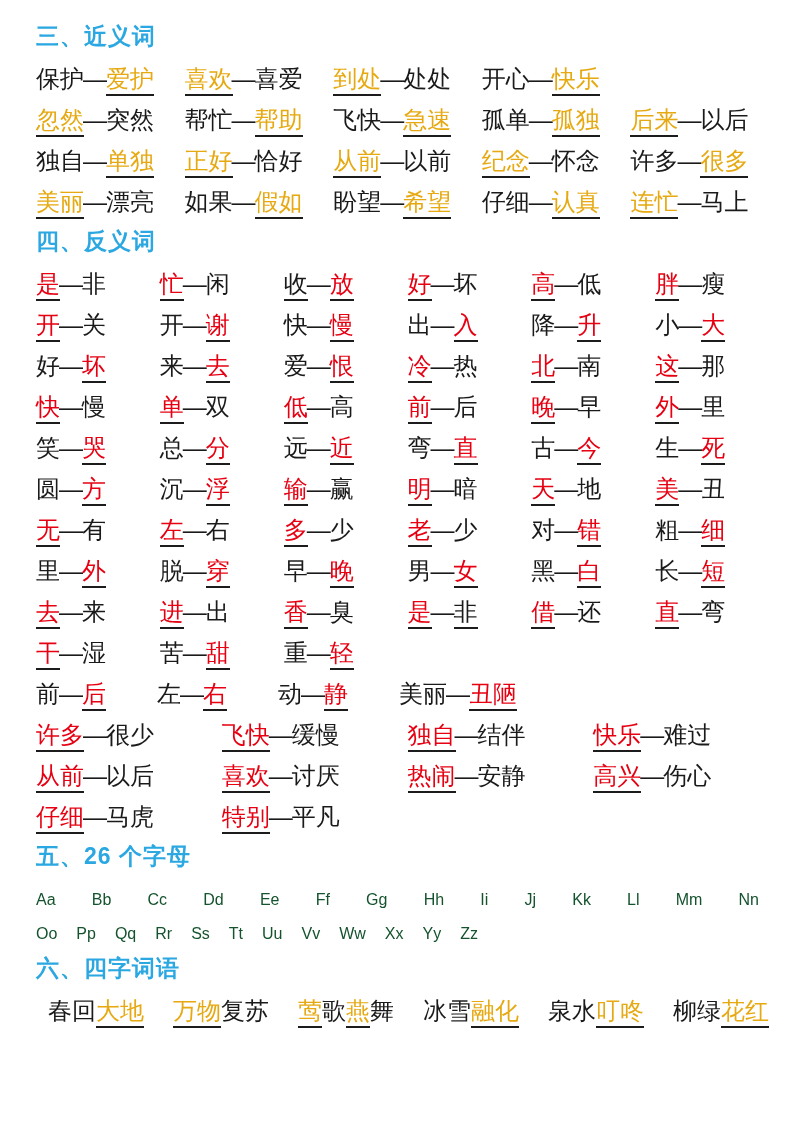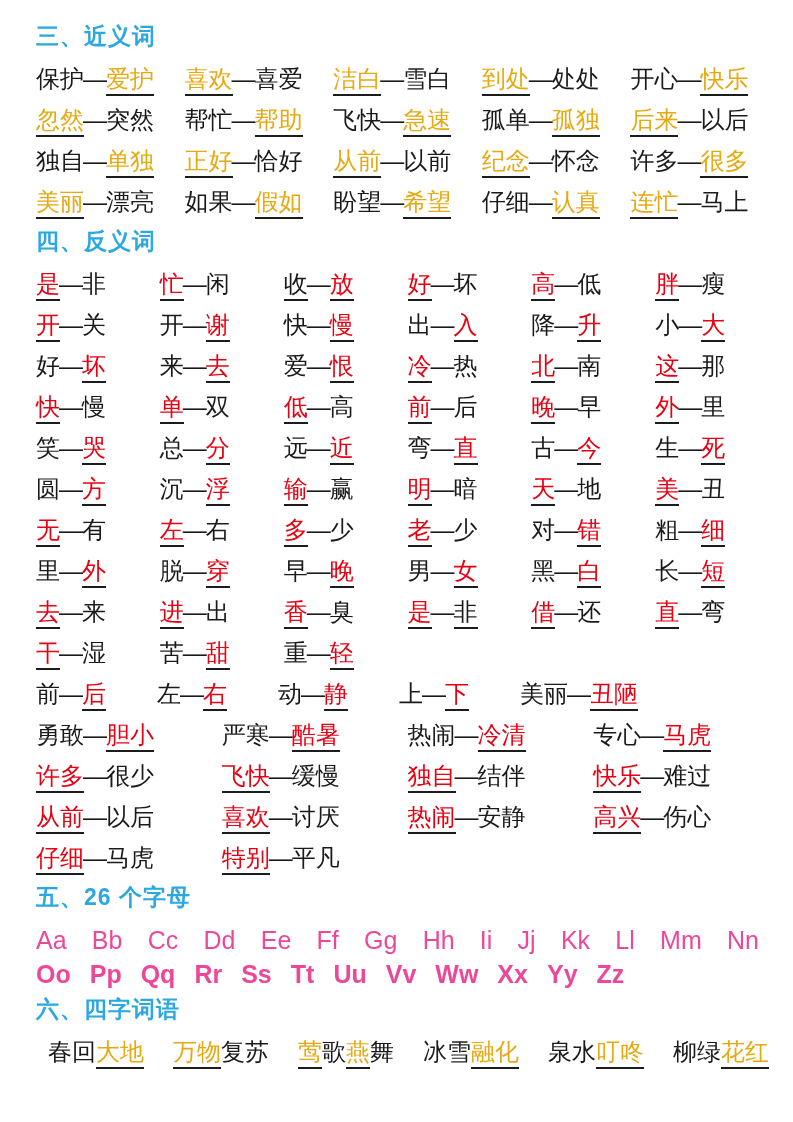--- a/index.html
+++ b/index.html
@@ -26,41 +26,40 @@
   .cols-4 { grid-template-columns: repeat(4, 1fr); }
   .cols-0 { display: flex; gap: 29px; padding-left: 12px; }
   .pair { font-size: 24px; line-height: 31px; white-space: nowrap; }
   .seg { display: inline-block; }
   .ul { border-bottom: 2px solid #1c1c1c; }
   .c-o { color: var(--orange, #E6A912); }
   .c-r { color: var(--red, #E60012); }
   .dash { margin: 0 -1px; }
   .letter-row {
     display: flex;
-    font-size: 25px;
+    font-size: 16px;
     line-height: 33px;
     margin-bottom: 1px;
-    color: #ec4899;
+    color: #14532d;
   }
   .letter-row.justify { justify-content: space-between; }
-  .letter-row.gapped { gap: 19px; font-weight: bold; }
+  .letter-row.gapped { gap: 19px; }
   .letter { white-space: nowrap; }
 </style>
 </head>
 <body>
 
 <main class="page">
 
   <section>
     <h2 class="h">三、近义词</h2>
     <div class="rows">
         <div class="row cols-5">
           <span class="pair"><span class="seg">保护</span><span class="seg dash">—</span><span class="seg c-o ul">爱护</span></span>
           <span class="pair"><span class="seg c-o ul">喜欢</span><span class="seg dash">—</span><span class="seg">喜爱</span></span>
-          <span class="pair"><span class="seg c-o ul">洁白</span><span class="seg dash">—</span><span class="seg">雪白</span></span>
           <span class="pair"><span class="seg c-o ul">到处</span><span class="seg dash">—</span><span class="seg">处处</span></span>
           <span class="pair"><span class="seg">开心</span><span class="seg dash">—</span><span class="seg c-o ul">快乐</span></span>
         </div>
         <div class="row cols-5">
           <span class="pair"><span class="seg c-o ul">忽然</span><span class="seg dash">—</span><span class="seg">突然</span></span>
           <span class="pair"><span class="seg">帮忙</span><span class="seg dash">—</span><span class="seg c-o ul">帮助</span></span>
           <span class="pair"><span class="seg">飞快</span><span class="seg dash">—</span><span class="seg c-o ul">急速</span></span>
           <span class="pair"><span class="seg">孤单</span><span class="seg dash">—</span><span class="seg c-o ul">孤独</span></span>
           <span class="pair"><span class="seg c-o ul">后来</span><span class="seg dash">—</span><span class="seg">以后</span></span>
         </div>
@@ -158,28 +157,21 @@
         </div>
         <div class="row cols-6">
           <span class="pair"><span class="seg c-r ul">干</span><span class="seg dash">—</span><span class="seg">湿</span></span>
           <span class="pair"><span class="seg">苦</span><span class="seg dash">—</span><span class="seg c-r ul">甜</span></span>
           <span class="pair"><span class="seg">重</span><span class="seg dash">—</span><span class="seg c-r ul">轻</span></span>
         </div>
         <div class="row cols-6">
           <span class="pair"><span class="seg">前</span><span class="seg dash">—</span><span class="seg c-r ul">后</span></span>
           <span class="pair"><span class="seg">左</span><span class="seg dash">—</span><span class="seg c-r ul">右</span></span>
           <span class="pair"><span class="seg">动</span><span class="seg dash">—</span><span class="seg c-r ul">静</span></span>
-          <span class="pair"><span class="seg">上</span><span class="seg dash">—</span><span class="seg c-r ul">下</span></span>
           <span class="pair"><span class="seg">美丽</span><span class="seg dash">—</span><span class="seg c-r ul">丑陋</span></span>
-        </div>
-        <div class="row cols-4">
-          <span class="pair"><span class="seg">勇敢</span><span class="seg dash">—</span><span class="seg c-r ul">胆小</span></span>
-          <span class="pair"><span class="seg">严寒</span><span class="seg dash">—</span><span class="seg c-r ul">酷暑</span></span>
-          <span class="pair"><span class="seg">热闹</span><span class="seg dash">—</span><span class="seg c-r ul">冷清</span></span>
-          <span class="pair"><span class="seg">专心</span><span class="seg dash">—</span><span class="seg c-r ul">马虎</span></span>
         </div>
         <div class="row cols-4">
           <span class="pair"><span class="seg c-r ul">许多</span><span class="seg dash">—</span><span class="seg">很少</span></span>
           <span class="pair"><span class="seg c-r ul">飞快</span><span class="seg dash">—</span><span class="seg">缓慢</span></span>
           <span class="pair"><span class="seg c-r ul">独自</span><span class="seg dash">—</span><span class="seg">结伴</span></span>
           <span class="pair"><span class="seg c-r ul">快乐</span><span class="seg dash">—</span><span class="seg">难过</span></span>
         </div>
         <div class="row cols-4">
           <span class="pair"><span class="seg c-r ul">从前</span><span class="seg dash">—</span><span class="seg">以后</span></span>
           <span class="pair"><span class="seg c-r ul">喜欢</span><span class="seg dash">—</span><span class="seg">讨厌</span></span>

